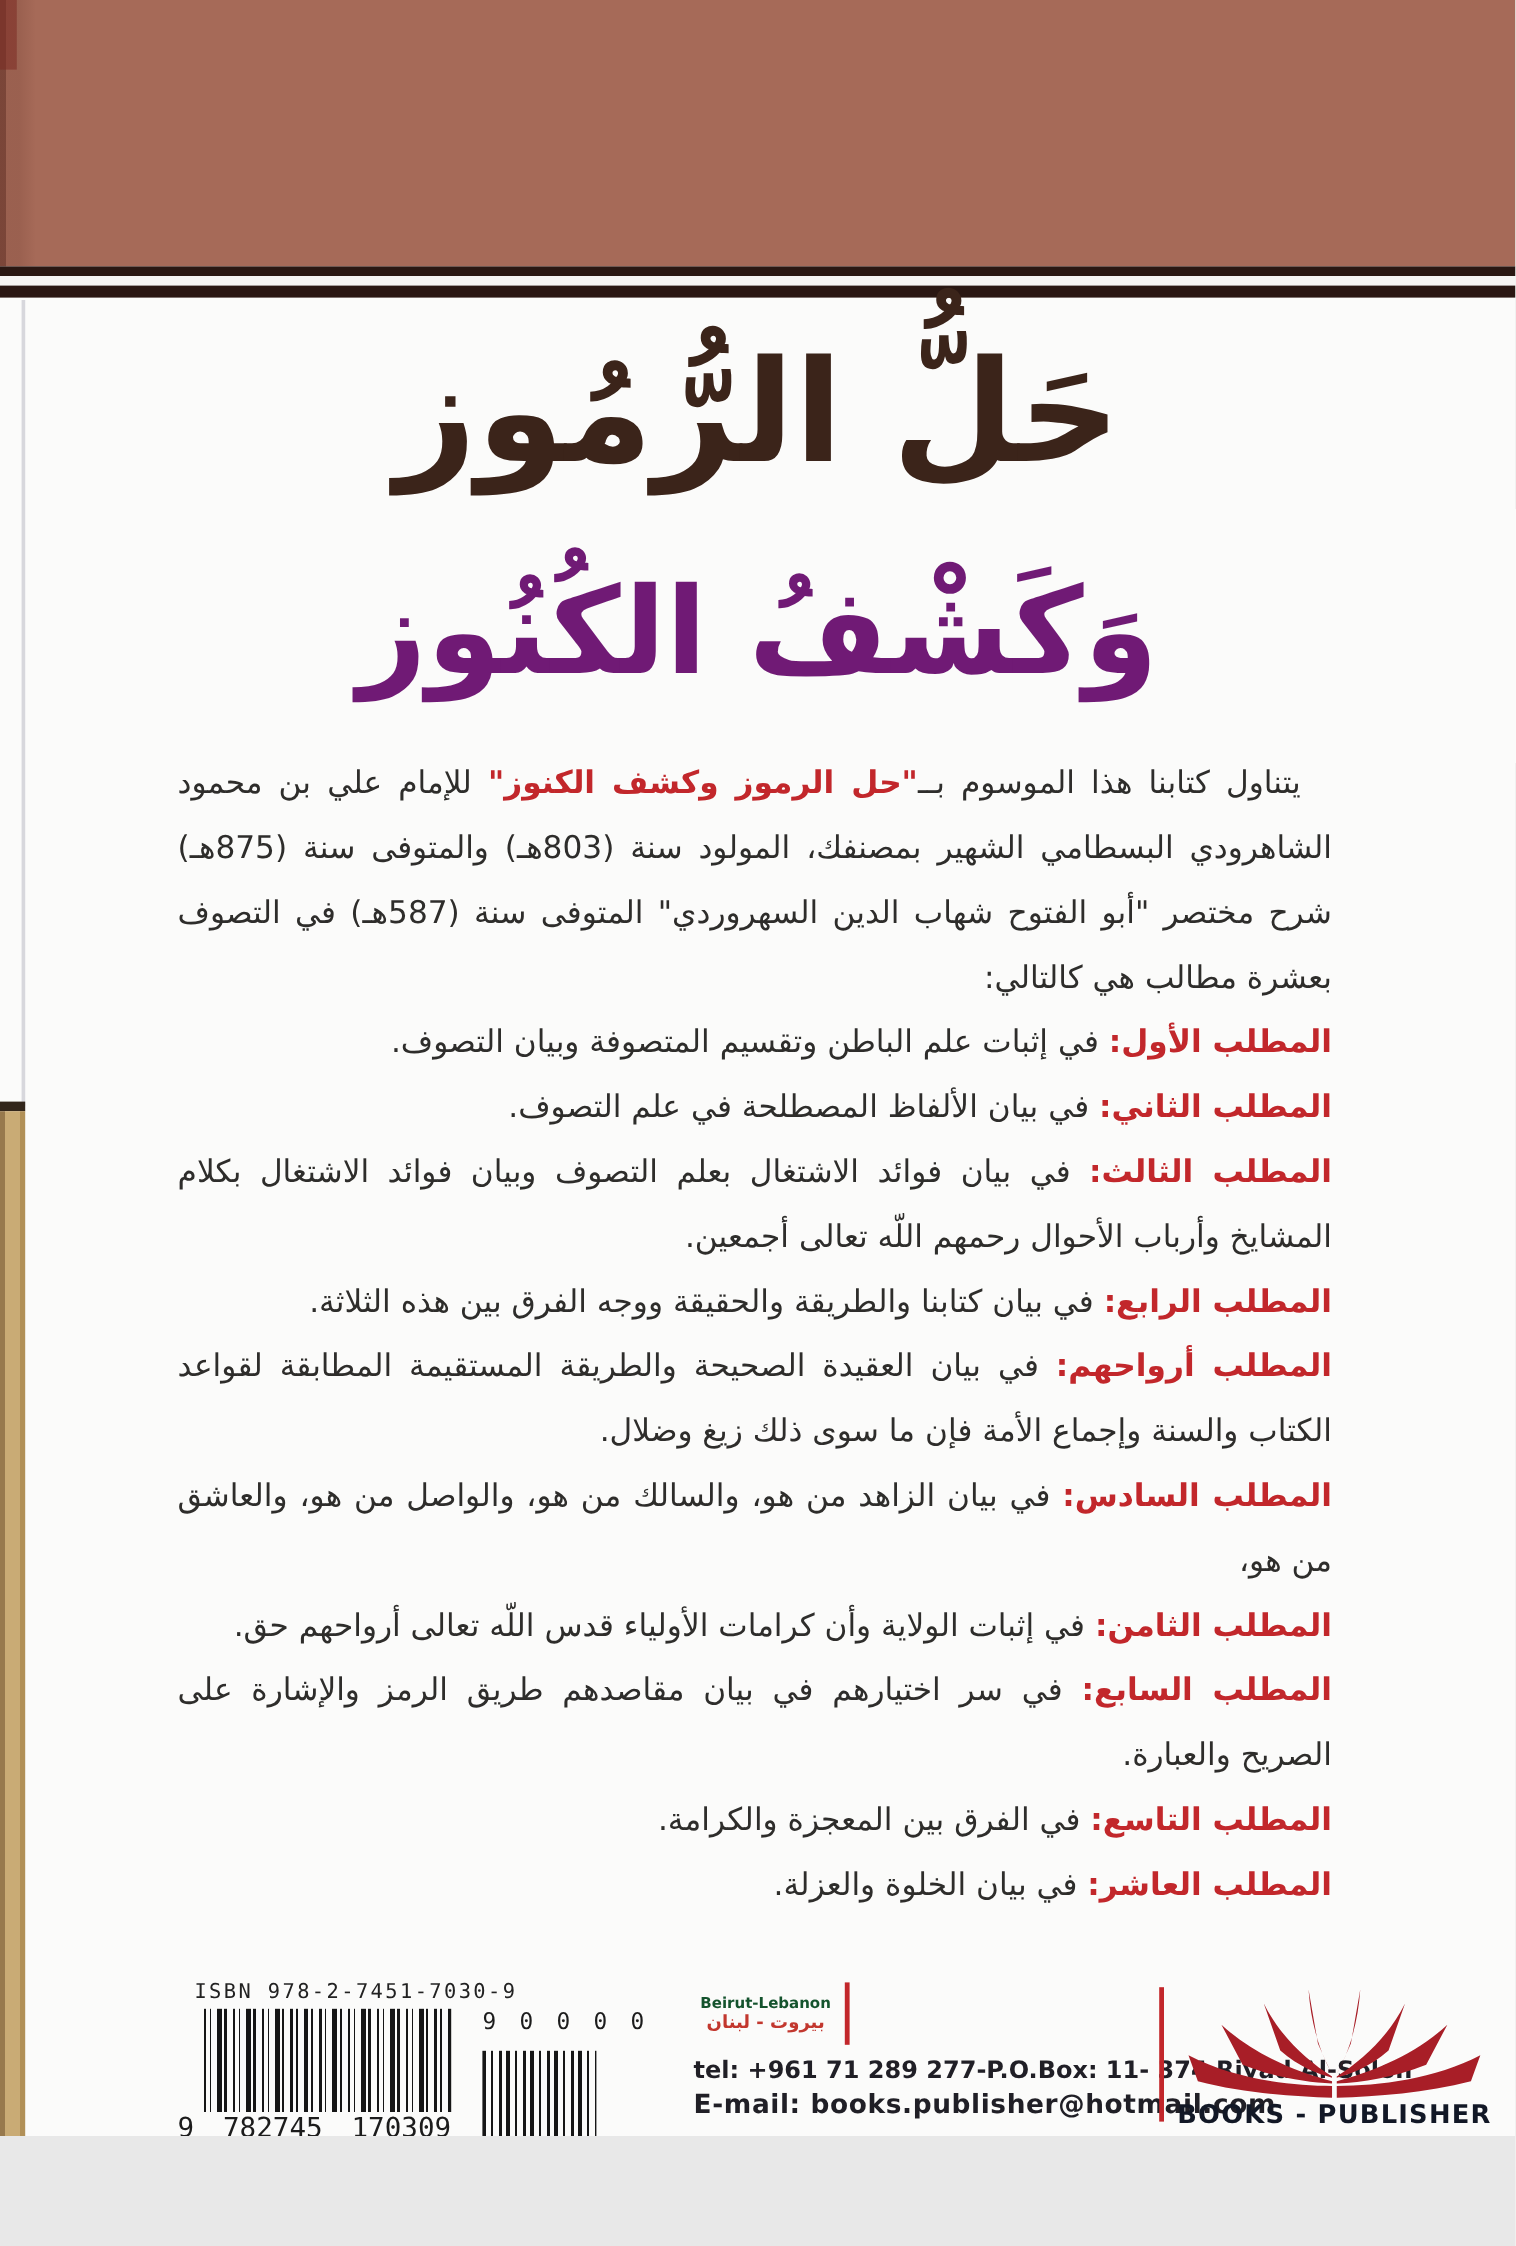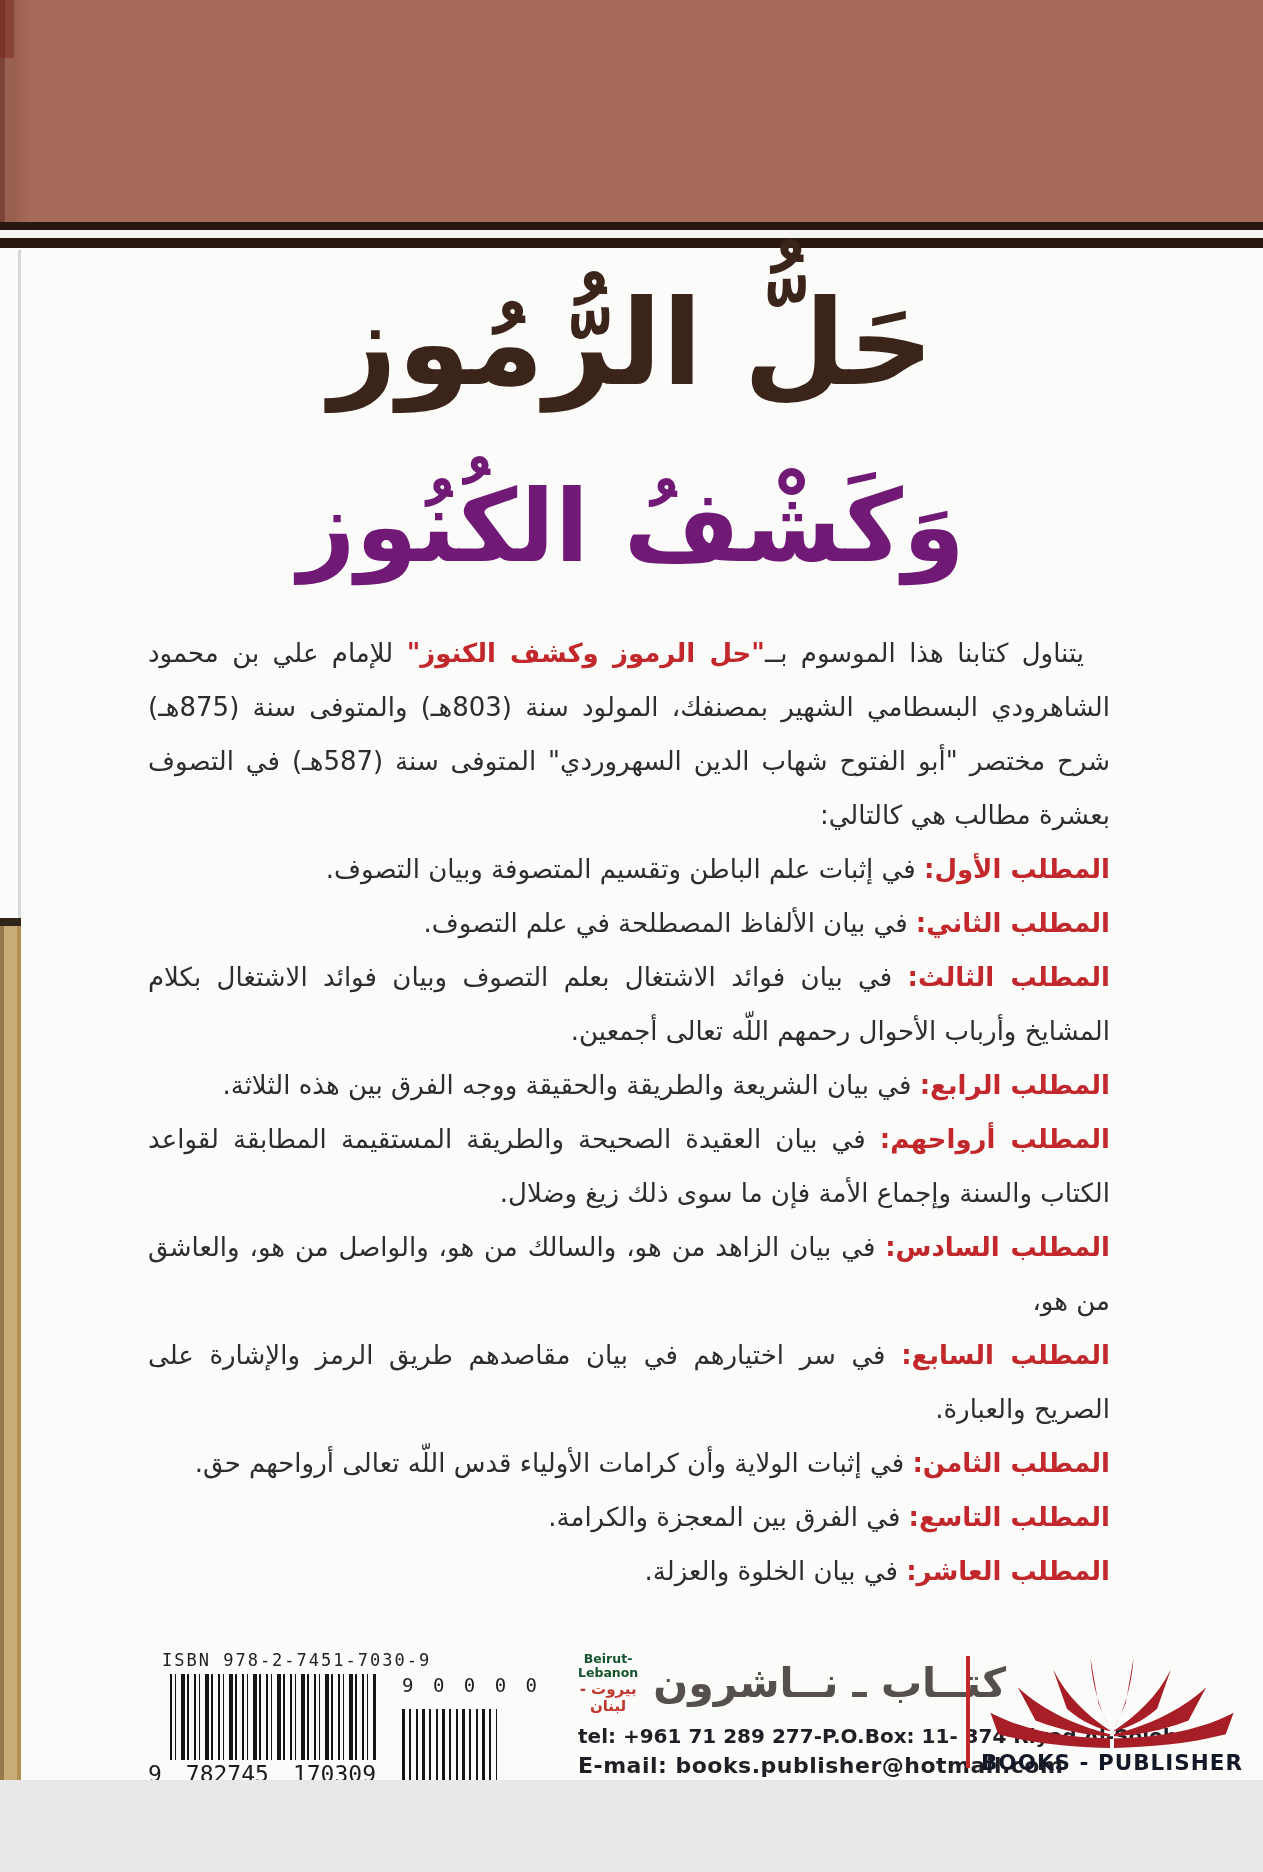--- a/index.html
+++ b/index.html
@@ -90,25 +90,25 @@
   <div class="tan-strip"></div>
 
   <div class="title-1">حَلُّ الرُّمُوز</div>
   <div class="title-2">وَكَشْفُ الكُنُوز</div>
 
   <div class="body-text">
     <p class="intro"><span>يتناول كتابنا هذا الموسوم بــ</span><span class="red">"حل الرموز وكشف الكنوز"</span><span> للإمام علي بن محمود الشاهرودي البسطامي الشهير بمصنفك، المولود سنة (803هـ) والمتوفى سنة (875هـ) شرح مختصر "أبو الفتوح شهاب الدين السهروردي" المتوفى سنة (587هـ) في التصوف بعشرة مطالب هي كالتالي:</span></p>
     <p class="item"><span class="red">المطلب الأول:</span><span> في إثبات علم الباطن وتقسيم المتصوفة وبيان التصوف.</span></p>
     <p class="item"><span class="red">المطلب الثاني:</span><span> في بيان الألفاظ المصطلحة في علم التصوف.</span></p>
     <p class="item"><span class="red">المطلب الثالث:</span><span> في بيان فوائد الاشتغال بعلم التصوف وبيان فوائد الاشتغال بكلام المشايخ وأرباب الأحوال رحمهم اللّه تعالى أجمعين.</span></p>
-    <p class="item"><span class="red">المطلب الرابع:</span><span> في بيان الشريعة والطريقة والحقيقة ووجه الفرق بين هذه الثلاثة.</span></p>
+    <p class="item"><span class="red">المطلب الرابع:</span><span> في بيان كتابنا والطريقة والحقيقة ووجه الفرق بين هذه الثلاثة.</span></p>
     <p class="item"><span class="red">المطلب أرواحهم:</span><span> في بيان العقيدة الصحيحة والطريقة المستقيمة المطابقة لقواعد الكتاب والسنة وإجماع الأمة فإن ما سوى ذلك زيغ وضلال.</span></p>
     <p class="item"><span class="red">المطلب السادس:</span><span> في بيان الزاهد من هو، والسالك من هو، والواصل من هو، والعاشق من هو،</span></p>
+    <p class="item"><span class="red">المطلب الثامن:</span><span> في إثبات الولاية وأن كرامات الأولياء قدس اللّه تعالى أرواحهم حق.</span></p>
     <p class="item"><span class="red">المطلب السابع:</span><span> في سر اختيارهم في بيان مقاصدهم طريق الرمز والإشارة على الصريح والعبارة.</span></p>
-    <p class="item"><span class="red">المطلب الثامن:</span><span> في إثبات الولاية وأن كرامات الأولياء قدس اللّه تعالى أرواحهم حق.</span></p>
     <p class="item"><span class="red">المطلب التاسع:</span><span> في الفرق بين المعجزة والكرامة.</span></p>
     <p class="item"><span class="red">المطلب العاشر:</span><span> في بيان الخلوة والعزلة.</span></p>
   </div>
 
   <div class="barcode">
     <div class="isbn">ISBN 978-2-7451-7030-9</div>
     <div class="ean-row">
       <div class="main-code">
         <div class="bars-main"></div>
         <div class="ean-bottom">
@@ -124,21 +124,20 @@
     </div>
   </div>
 
   <div class="pub">
     <div class="pub-row1">
       <div class="beirut">
         <div class="b-en">Beirut-Lebanon</div>
         <div class="b-ar">بيروت - لبنان</div>
       </div>
       <div class="red-bar"></div>
-      <div class="pub-ar-big">كتــاب ـ نــاشرون</div>
     </div>
     <div class="tel">tel: +961 71 289 277-P.O.Box: 11- 374 Riyad Al-Soloh</div>
     <div class="email">E-mail: books.publisher@hotmail.com</div>
   </div>
 
   <div class="brand-divider"></div>
   <div class="brand">
     <svg width="258" height="102" viewBox="0 0 260 104">
       <g fill="#a81e27">
 

